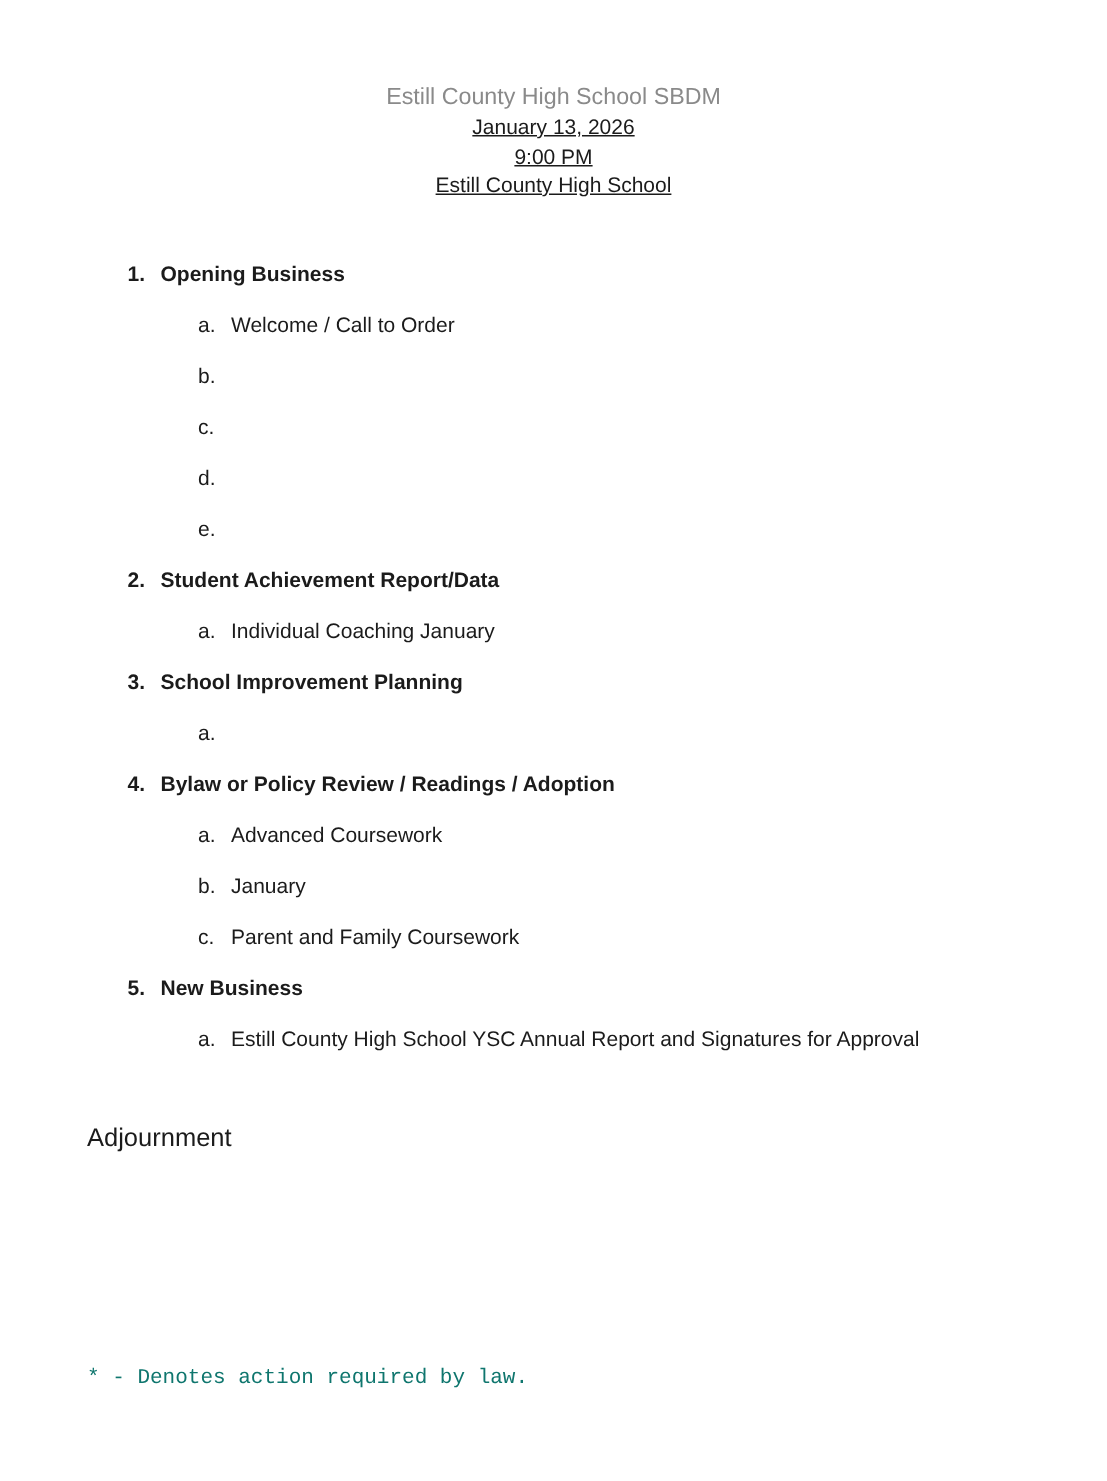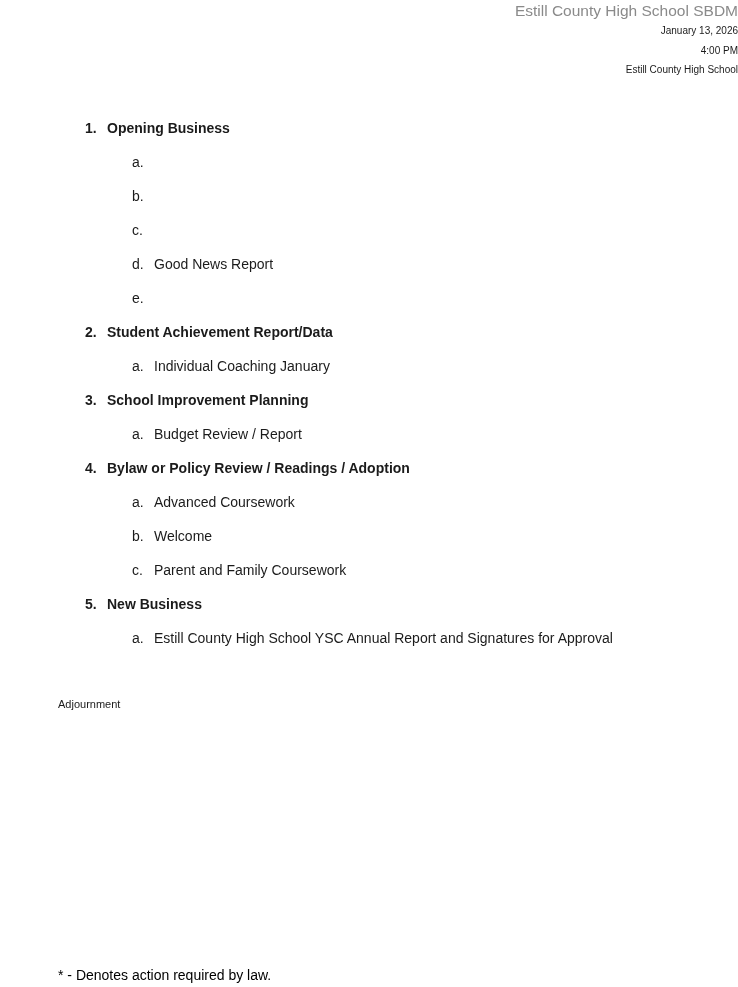--- a/index.html
+++ b/index.html
@@ -6,113 +6,114 @@
   html, body { background:#ffffff; }
   body {
     width:738px; height:987px;
     position:relative;
     font-family:"Liberation Sans", sans-serif;
     color:#1b1b1b;
     overflow:hidden;
   }
   .page { position:absolute; inset:0; background:#ffffff; }
 
-  .doc-header { text-align:right; }
+  .doc-header { margin-top:54px; text-align:center; }
   .doc-title {
     font-size:15.5px;
     line-height:21px;
     color:#8a8a8a;
     font-weight:normal;
   }
   .doc-subline {
-    font-size:10px;
+    font-size:14px;
     line-height:19.5px;
     color:#1b1b1b;
+    text-decoration:underline;
   }
 
   .agenda { margin:40px 58px 0 58px; font-size:14px; }
   .row { display:flex; line-height:17px; margin-bottom:17px; }
   .row.sec { font-weight:bold; }
   .row.sec .num { width:22px; margin-left:27px; flex:0 0 auto; }
   .row.item .letter { width:22px; margin-left:74px; flex:0 0 auto; }
   .row .txt { flex:1 1 auto; }
 
-  .adjournment { margin:49px 58px 0 58px; font-size:11px; line-height:17px; }
+  .adjournment { margin:49px 58px 0 58px; font-size:17px; line-height:17px; }
 
   .footnote {
     position:absolute;
-    left:58px; top:967px;
+    left:58px; top:911px;
     font-size:14px; line-height:17px;
-    color:#000000;
+    color:#0f766e;
+    font-family:Liberation Mono, monospace;
   }
 </style>
 </head>
 <body>
 
 <div class="page">
 
   <div class="doc-header">
     <div class="doc-title">Estill County High School SBDM</div>
     <div class="doc-subline">January 13, 2026</div>
-    <div class="doc-subline">4:00 PM</div>
+    <div class="doc-subline">9:00 PM</div>
     <div class="doc-subline">Estill County High School</div>
   </div>
 
   <div class="agenda">
 
     <div class="row sec">
       <span class="num">1.</span>
       <span class="txt">Opening Business</span>
     </div>
     <div class="row item">
       <span class="letter">a.</span>
+      <span class="txt">Welcome / Call to Order</span>
     </div>
     <div class="row item">
       <span class="letter">b.</span>
     </div>
     <div class="row item">
       <span class="letter">c.</span>
     </div>
     <div class="row item">
       <span class="letter">d.</span>
-      <span class="txt">Good News Report</span>
     </div>
     <div class="row item">
       <span class="letter">e.</span>
     </div>
 
     <div class="row sec">
       <span class="num">2.</span>
       <span class="txt">Student Achievement Report/Data</span>
     </div>
     <div class="row item">
       <span class="letter">a.</span>
       <span class="txt">Individual Coaching January</span>
     </div>
 
     <div class="row sec">
       <span class="num">3.</span>
       <span class="txt">School Improvement Planning</span>
     </div>
     <div class="row item">
       <span class="letter">a.</span>
-      <span class="txt">Budget Review / Report</span>
     </div>
 
     <div class="row sec">
       <span class="num">4.</span>
       <span class="txt">Bylaw or Policy Review / Readings / Adoption</span>
     </div>
     <div class="row item">
       <span class="letter">a.</span>
       <span class="txt">Advanced Coursework</span>
     </div>
     <div class="row item">
       <span class="letter">b.</span>
-      <span class="txt">Welcome</span>
+      <span class="txt">January</span>
     </div>
     <div class="row item">
       <span class="letter">c.</span>
       <span class="txt">Parent and Family Coursework</span>
     </div>
 
     <div class="row sec">
       <span class="num">5.</span>
       <span class="txt">New Business</span>
     </div>

